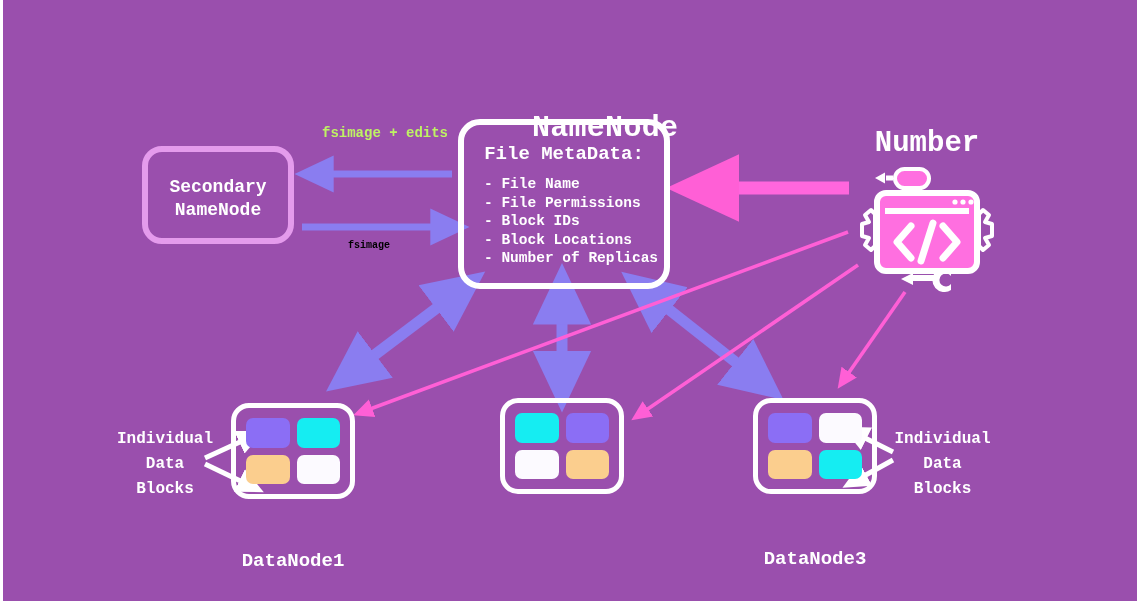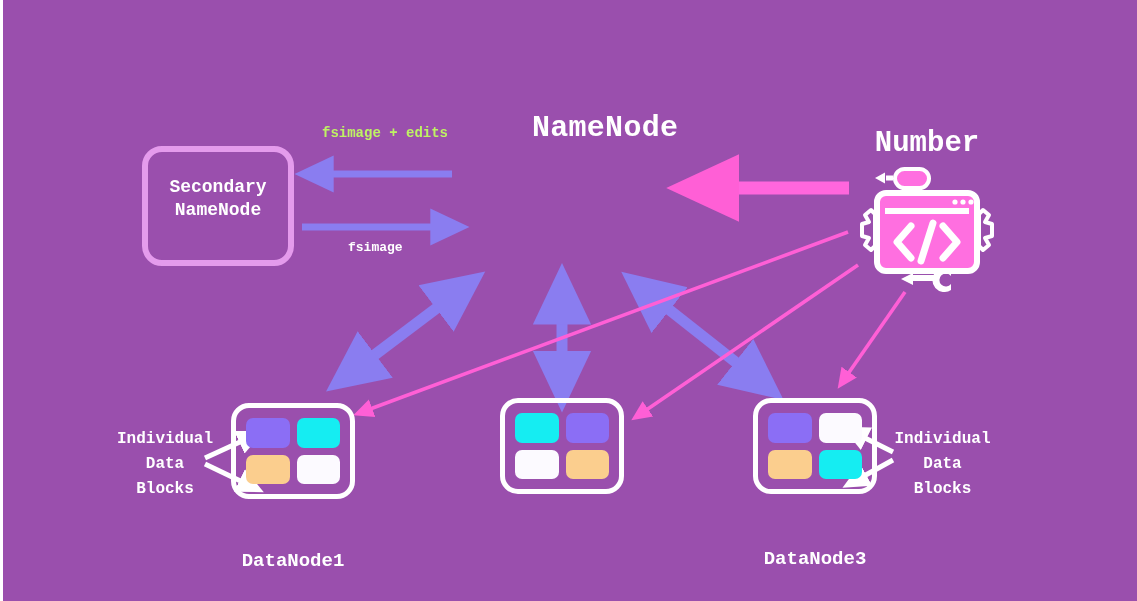--- a/index.html
+++ b/index.html
@@ -68,21 +68,21 @@
     font-size: 14.5px;
     font-weight: bold;
     line-height: 18.6px;
   }
   #metadata-list div { white-space: pre; }
 
   
   #secondary-box {
     position: absolute;
     left: 142px; top: 146px;
-    width: 152px; height: 120px;
+    width: 152px; height: 98px;
     border: 6px solid #E49BEC;
     border-radius: 20px;
     box-sizing: border-box;
   }
   #secondary-label {
     position: absolute;
     left: 0; top: 24px; width: 100%;
     text-align: center;
     color: #ffffff;
     font-size: 18px;
@@ -90,22 +90,22 @@
     line-height: 23px;
     white-space: pre-line;
   }
   #fsimage-edits-label {
     left: 322px; top: 125px;
     font-size: 14px;
     color: #bef264;
   }
   #fsimage-label {
     left: 348px; top: 240px;
-    font-size: 13px;
-    color: #ffffff;
+    font-size: 10px;
+    color: #000000;
     text-align: center;
   }
 
   
   #client-title {
     left: 852px; top: 127px; width: 150px;
     text-align: center;
     font-size: 29px;
   }
   #client-icon {
@@ -226,20 +226,30 @@
     <g>
       <line x1="893" y1="452" x2="853" y2="432" stroke="#FFFFFF" stroke-width="5" marker-end="url(#mk-white)"></line>
       <line x1="893" y1="460" x2="853" y2="482" stroke="#FFFFFF" stroke-width="5" marker-end="url(#mk-white)"></line>
     </g>
   </svg>
 
   <div class="node-txt" id="namenode-title">
     <span>NameNode</span>
   </div>
 
+  <div id="metadata-box">
+    <div id="metadata-title">File MetaData:</div>
+    <div id="metadata-list">
+      <div>- File Name</div>
+      <div>- File Permissions</div>
+      <div>- Block IDs</div>
+      <div>- Block Locations</div>
+      <div>- Number of Replicas</div>
+    </div>
+  </div>
 
   <div id="secondary-box">
     <div id="secondary-label">Secondary
 NameNode</div>
   </div>
 
   <div class="node-txt" id="fsimage-edits-label">fsimage + edits</div>
   <div class="node-txt" id="fsimage-label">fsimage</div>
 
   <div class="node-txt" id="client-title">Number</div>

